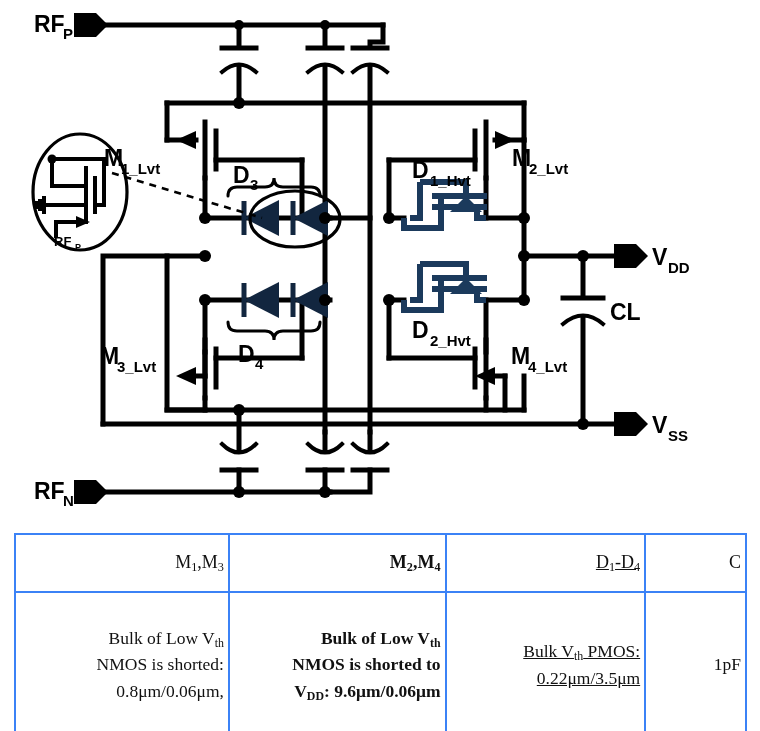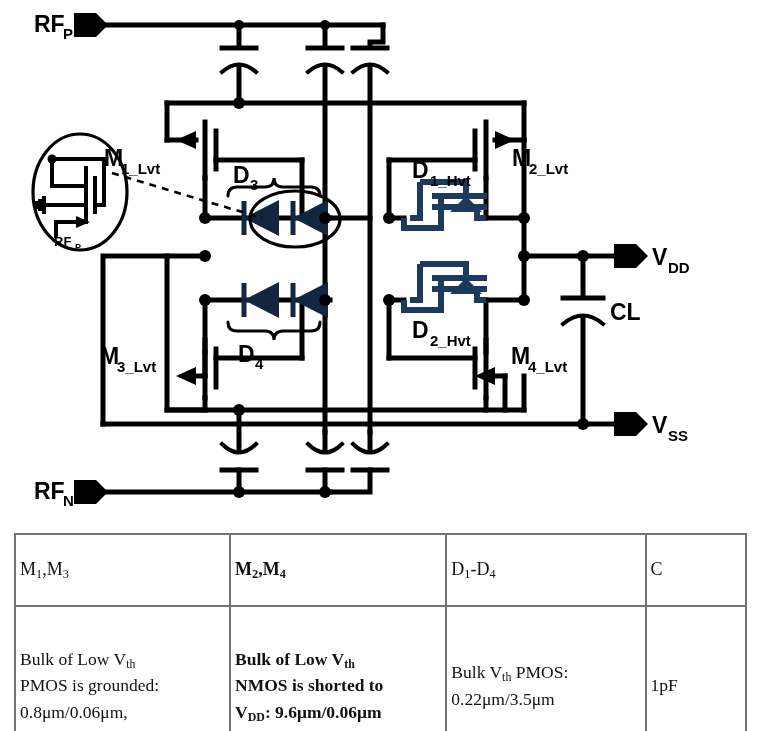--- a/index.html
+++ b/index.html
@@ -19,25 +19,25 @@
   .brace{fill:none;stroke:#000;stroke-width:3;stroke-linecap:round;}
   .lbl{font-family:"Liberation Sans",sans-serif;font-weight:bold;fill:#000;}
   .lbl-main{font-size:23px;}
   .lbl-sub{font-size:15px;}
   .lbl-d{font-size:23px;}
   .lbl-tiny{font-size:13px;}
 
   
   #spec-table{position:absolute;left:14px;top:533px;width:733px;
      border-collapse:collapse;font-family:"Liberation Serif",serif;color:#111;}
-  #spec-table td{border:2px solid #737373;text-align:left;vertical-align:middle;
-     padding:15px 4px;font-size:17.5px;line-height:1.0;}
+  #spec-table td{border:2px solid #3b82f6;text-align:right;vertical-align:middle;
+     padding:8px 4px;font-size:17.5px;line-height:1.0;}
   #spec-table tr.hdr td{height:40px;font-size:18px;}
   #spec-table tr.body td{height:130px;}
-  .c1{width:215px;} .c2{width:215px;font-weight:bold;} .c3{width:200px;} .c4{width:100px;}
+  .c1{width:215px;} .c2{width:215px;font-weight:bold;} .c3{width:200px;text-decoration:underline;} .c4{width:100px;}
   .cellline{display:block;margin:7px 0;white-space:nowrap;}
   sub{font-size:0.68em;vertical-align:-0.22em;}
 </style>
 </head>
 <body>
 
 <div id="root">
 
 <svg id="schematic" viewBox="0 0 760 520">
 
@@ -342,21 +342,21 @@
     <td class="c3">
       <span>D</span><sub>1</sub><span>-D</span><sub>4</sub>
     </td>
     <td class="c4">
       <span>C</span><sub></sub><span></span><sub></sub>
     </td>
   </tr>
   <tr class="body">
     <td class="c1">
       <span class="cellline"><span>Bulk of Low V</span><sub>th</sub><span></span></span>
-      <span class="cellline"><span>PMOS is grounded:</span><sub></sub><span></span></span>
+      <span class="cellline"><span>NMOS is shorted:</span><sub></sub><span></span></span>
       <span class="cellline"><span>0.8μm/0.06μm,</span><sub></sub><span></span></span>
     </td>
     <td class="c2">
       <span class="cellline"><span>Bulk of Low V</span><sub>th</sub><span></span></span>
       <span class="cellline"><span>NMOS is shorted to</span><sub></sub><span></span></span>
       <span class="cellline"><span>V</span><sub>DD</sub><span>: 9.6μm/0.06μm</span></span>
     </td>
     <td class="c3">
       <span class="cellline"><span>Bulk V</span><sub>th</sub><span> PMOS:</span></span>
       <span class="cellline"><span>0.22μm/3.5μm</span><sub></sub><span></span></span>

